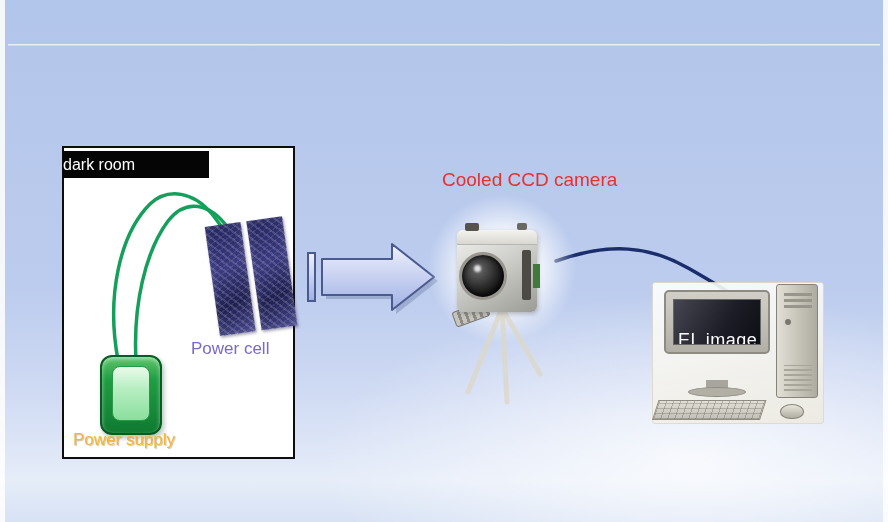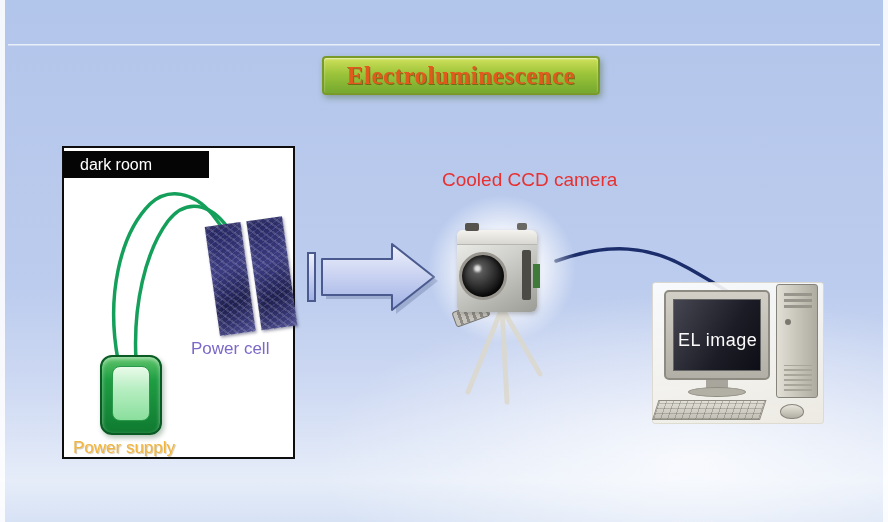--- a/index.html
+++ b/index.html
@@ -22,42 +22,42 @@
     border:2px solid #7a9a28; border-radius:4px;
     box-shadow: inset 0 1px 2px rgba(255,255,255,.6), 2px 3px 6px rgba(60,90,30,.4);
     display:flex; align-items:center; justify-content:center; }
   .banner-text { font-family:"Liberation Serif", serif; font-weight:bold; font-size:25px;
     color:#e05a1e; letter-spacing:.5px; text-shadow:1px 1px 0 rgba(90,50,0,.55); }
 
   
   .darkroom { position:absolute; left:62px; top:146px; width:233px; height:313px;
     background:#fff; border:2px solid #0d0d0d; }
   .darkroom-header { position:absolute; left:-1px; top:3px; width:146px; height:27px;
-    background:#050505; color:#fff; font-size:16px; display:flex; align-items:center; padding-left:17px; }
+    background:#050505; color:#fff; font-size:16px; display:flex; align-items:center; padding-left:0; }
 
   
   .solarcell { position:absolute; left:212px; top:221px; width:80px; height:110px; transform:rotate(-8deg); }
   .panel { position:absolute; top:0; width:36px; height:100%;
     background-image:
       repeating-linear-gradient(45deg, rgba(255,255,255,.14) 0 2px, transparent 2px 6px),
       repeating-linear-gradient(-30deg, rgba(140,150,255,.18) 0 1px, transparent 1px 5px),
       linear-gradient(160deg,#23235a,#3b3b7e 40%,#20204e 70%,#46468a);
     box-shadow: inset 0 0 8px rgba(255,255,255,.15), 1px 2px 3px rgba(30,30,70,.4); }
   .panel.p1 { left:0; } .panel.p2 { left:42px; }
   .solar-label { position:absolute; left:191px; top:339px; font-size:17px; color:#7b68c8; }
 
   
   .psu { position:absolute; left:100px; top:355px; width:62px; height:80px; border-radius:12px;
     background:linear-gradient(to bottom,#5ec46a,#1f9e43 30%,#0f7a30);
     border:2px solid #0a5a24;
     box-shadow: inset 0 2px 4px rgba(255,255,255,.5), 2px 3px 5px rgba(0,60,20,.3); }
   .psu-screen { position:absolute; left:10px; top:9px; right:10px; bottom:12px; border-radius:8px;
     background:linear-gradient(to bottom,#eafbea,#b8eec2 40%,#8adf9d); border:1px solid #2a9a4a; }
   .psu-label { position:absolute; left:73px; top:430px; font-size:17px; color:#f3b53a;
-    text-shadow:1px 1px 1px rgba(120,80,0,.35);margin-top:8px; }
+    text-shadow:1px 1px 1px rgba(120,80,0,.35); }
 
   
   .el-text { position:absolute; left:305px; top:213px; font-size:17px; color:#141414; }
   .camera-label { position:absolute; left:442px; top:169px; font-size:19px; color:#e83030; }
 
   .fx { position:absolute; left:0; top:0; width:888px; height:522px; pointer-events:none; }
 
   
   .camera { position:absolute; left:445px; top:212px; width:120px; height:200px; }
   .camera-glow { position:absolute; left:-18px; top:-18px; width:150px; height:150px; border-radius:50%;
@@ -80,21 +80,21 @@
   .camera-slot { position:absolute; right:6px; top:20px; width:9px; height:50px; background:#4b4a44; border-radius:2px; }
   .camera-pcb { position:absolute; right:-3px; top:34px; width:7px; height:24px; background:#3f7a3b; }
   .camera-barrel { position:absolute; left:8px; top:94px; width:36px; height:16px; border-radius:3px;
     border:1px solid #77756d; transform:rotate(-20deg);
     background:repeating-linear-gradient(90deg,#c6c4bc 0 4px,#8e8c84 4px 7px); }
 
   
   .computer { position:absolute; left:652px; top:282px; width:172px; height:142px; }
   .computer-bg { position:absolute; inset:0; border-radius:3px; opacity:.9;
     background:linear-gradient(165deg,#ffffff,#edeae0); border:1px solid #ddd9cd; }
-  .monitor { position:absolute; left:12px; top:8px; width:106px; height:90px; border-radius:5px;
+  .monitor { position:absolute; left:12px; top:8px; width:106px; height:64px; border-radius:5px;
     background:linear-gradient(#d2d0c6,#b2b0a6); border:2px solid #8e8c82; }
   .screen { position:absolute; inset:7px; border:1px solid #666;
     background:linear-gradient(120deg,#464652,#1c1c26 60%,#0e0e16); overflow:hidden; }
   .screen-label { position:absolute; left:4px; top:30px; color:#fafafa; font-size:18px; letter-spacing:.5px; }
   .stand-neck { position:absolute; left:54px; top:98px; width:22px; height:8px; background:#a8a69c; }
   .stand-base { position:absolute; left:36px; top:105px; width:58px; height:10px; border-radius:50%;
     background:#b2b0a4; border:1px solid #8e8c82; }
   .tower { position:absolute; left:124px; top:2px; width:42px; height:114px; border-radius:3px;
     background:linear-gradient(90deg,#e2e0d6,#aeaca0); border:1px solid #86847a; }
   .slot { position:absolute; left:7px; width:28px; height:3px; background:#98968c; }
@@ -113,23 +113,20 @@
 </style>
 </head>
 <body>
 
 <div class="slide">
 
   <div class="edge left"></div>
   <div class="edge right"></div>
   <div class="top-line"></div>
 
-  <div class="banner">
-    <span class="banner-text">Electroluminescence</span>
-  </div>
 
   <div class="darkroom">
     <div class="darkroom-header">
       <span>dark room</span>
     </div>
   </div>
 
   <svg class="fx" viewBox="0 0 888 522">
     <defs>
       <linearGradient id="arrowGrad" x1="0" y1="0" x2="0" y2="1">

